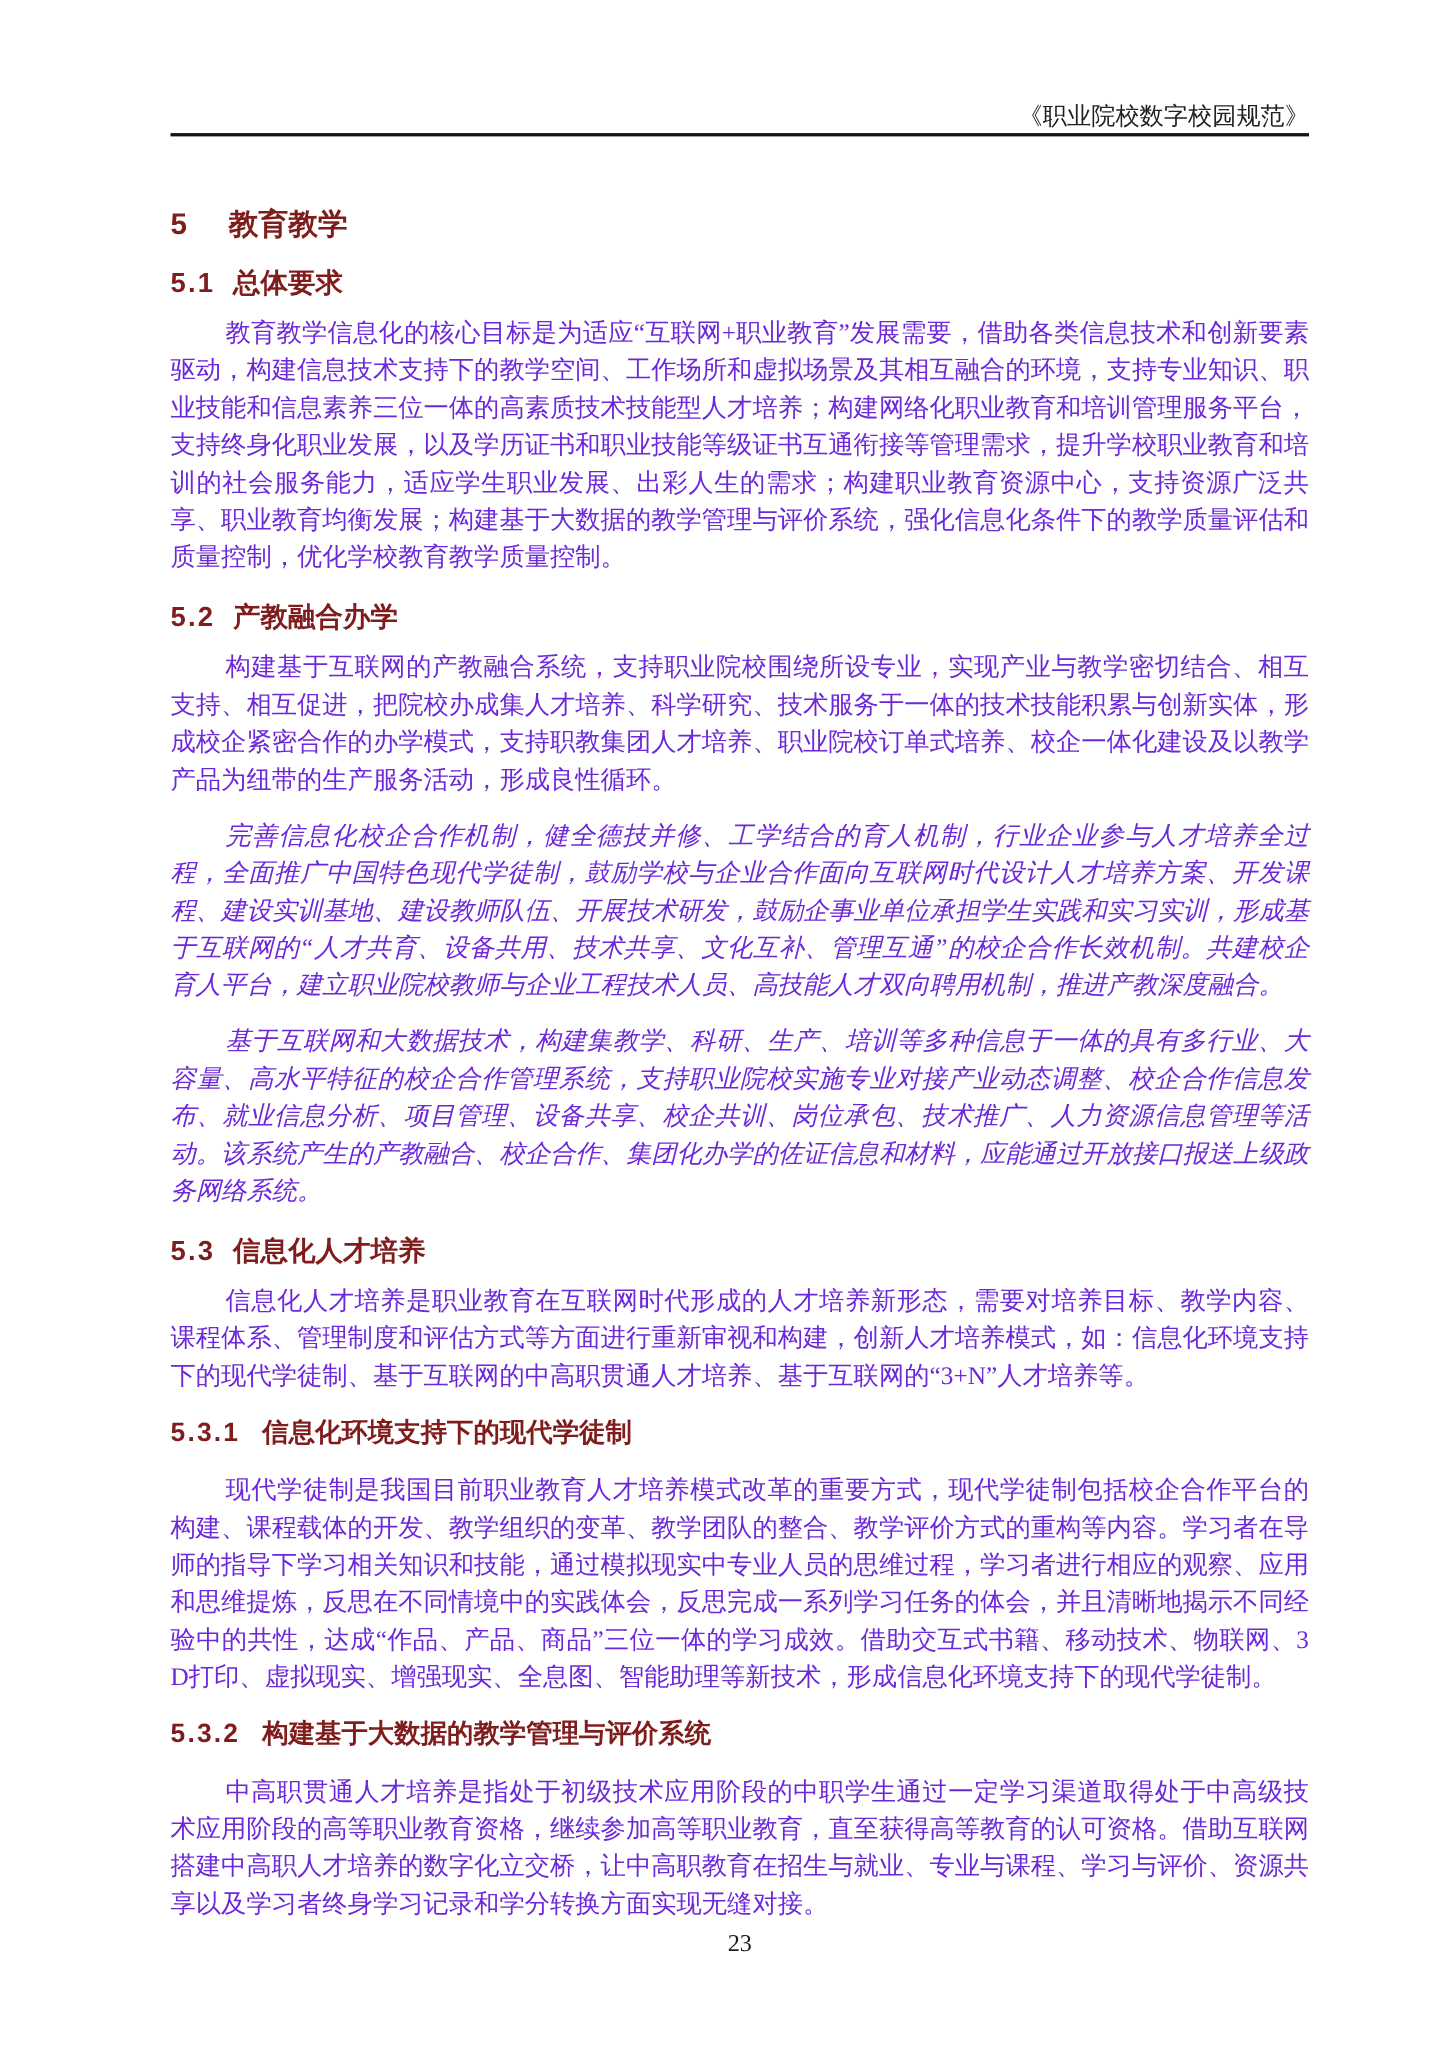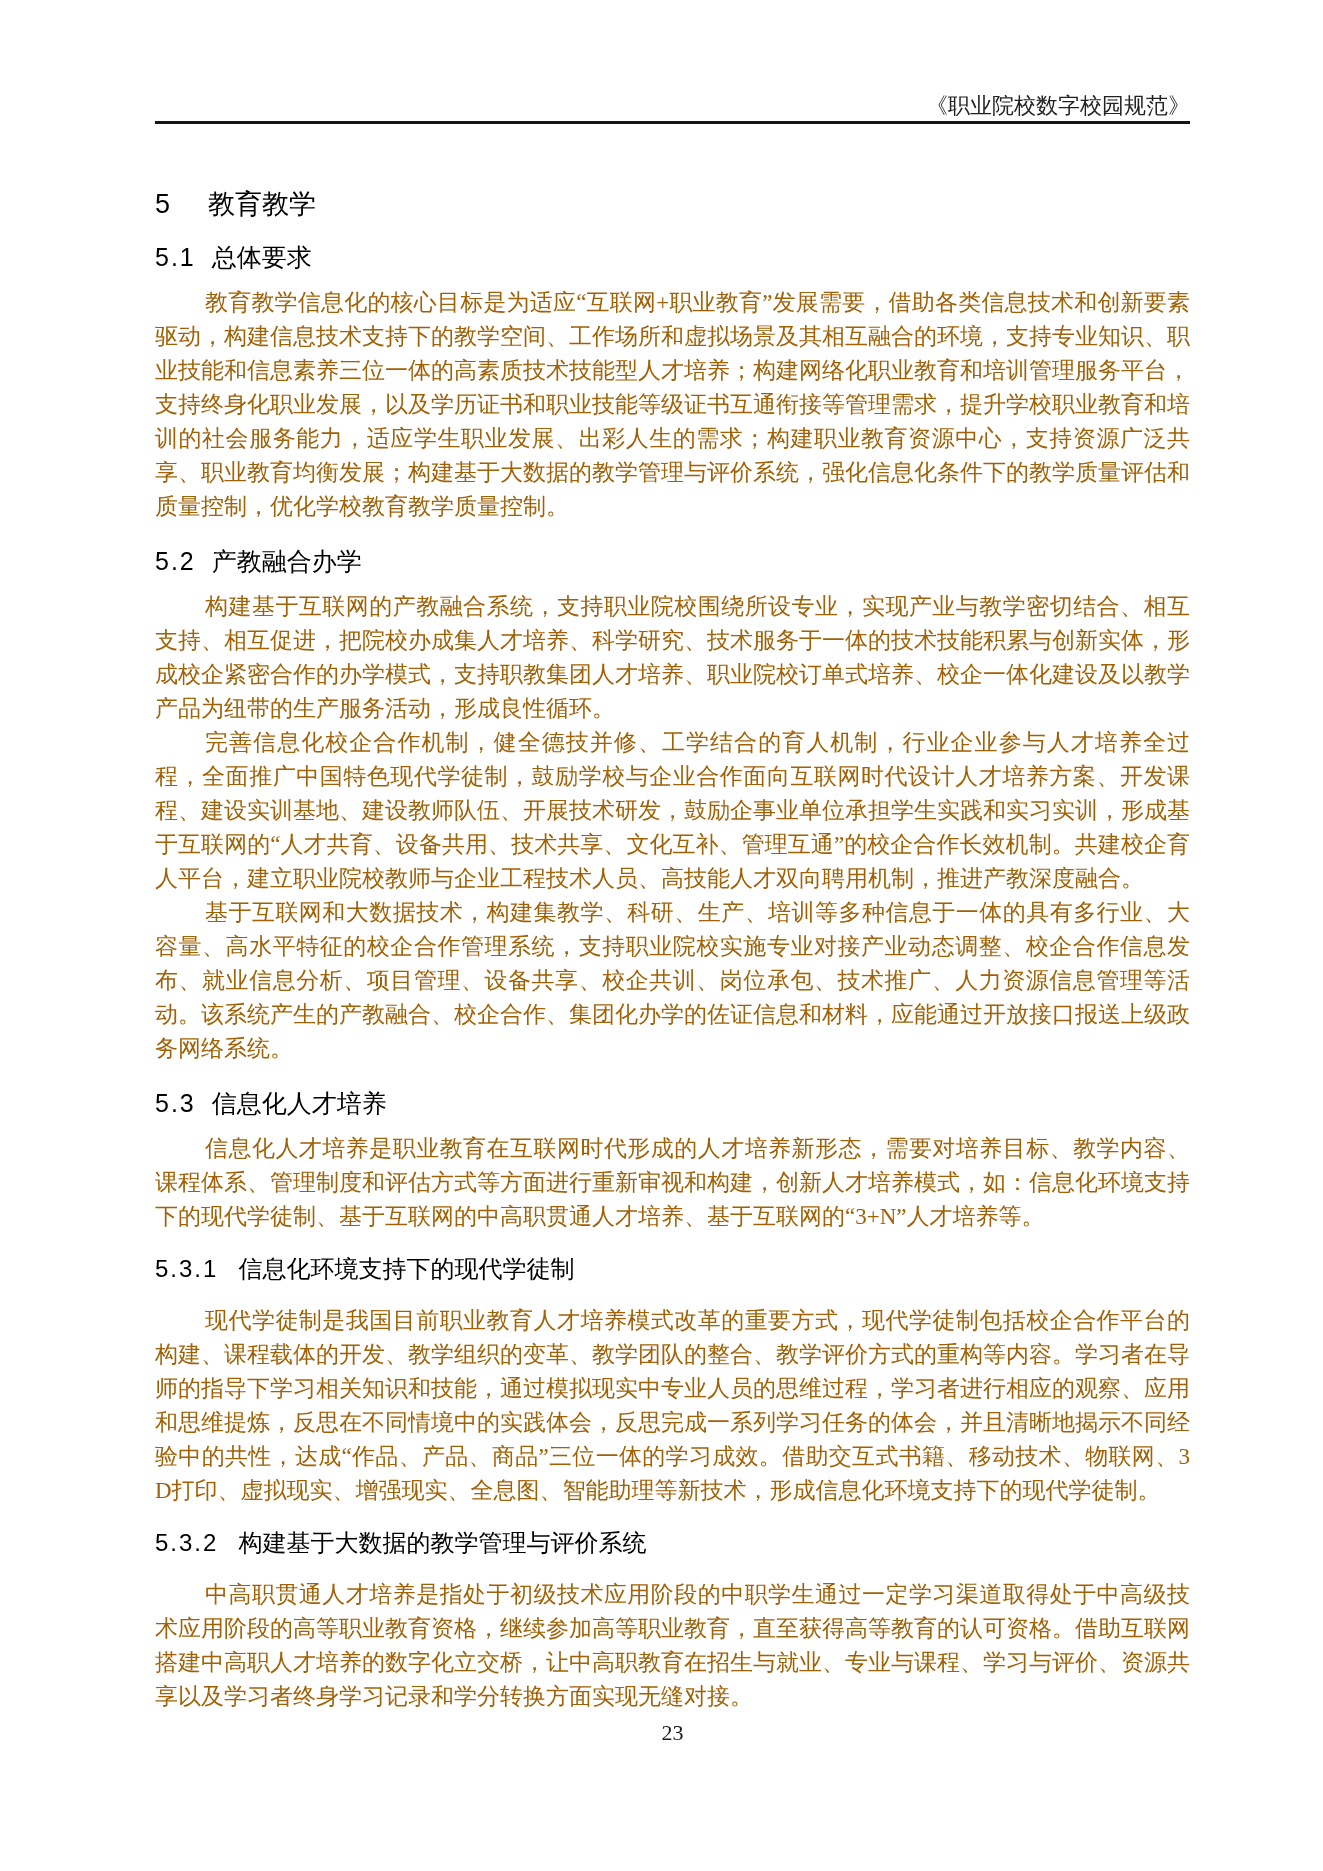--- a/index.html
+++ b/index.html
@@ -24,22 +24,22 @@
   .doc-header {
     text-align: right;
     font-size: 22px;
     line-height: 26px;
     padding-bottom: 2px;
     border-bottom: 3px solid #161616;
     color: #222;
   }
   h1.sec, h2.sec, h3.sec {
     font-family: "Liberation Sans", "DejaVu Sans", sans-serif;
-    font-weight: 400;
-    color: #000000;
+    font-weight: 700;
+    color: #7f1d1d;
   }
   h1.sec {
     margin: 64px 0 0 0;
     font-size: 27px;
     line-height: 32px;
   }
   h2.sec {
     margin: 22px 0 0 0;
     font-size: 25px;
     line-height: 30px;
@@ -54,25 +54,25 @@
   }
   h1.sec .sec-num { margin-right: 36px; }
   h2.sec .sec-num { margin-right: 16px; }
   h3.sec .sec-num { margin-right: 20px; }
   p.para {
     margin: 14px 0 0 0;
     font-size: 23px;
     line-height: 34px;
     text-align: justify;
     text-indent: 50px;
-    color: #a16207;
+    color: #6d28d9;
     word-break: break-all;
     text-justify: inter-character;
   }
-  p.para.cont { margin-top: 0; }
+  p.para.cont { margin-top: 17px; font-style: italic; }
   p.para.after-h3 { margin-top: 20px; }
   .page-number {
     margin-top: 6px;
     text-align: center;
     font-size: 22px;
     line-height: 26px;
     color: #1c1c1c;
   }
 </style>
 </head>

